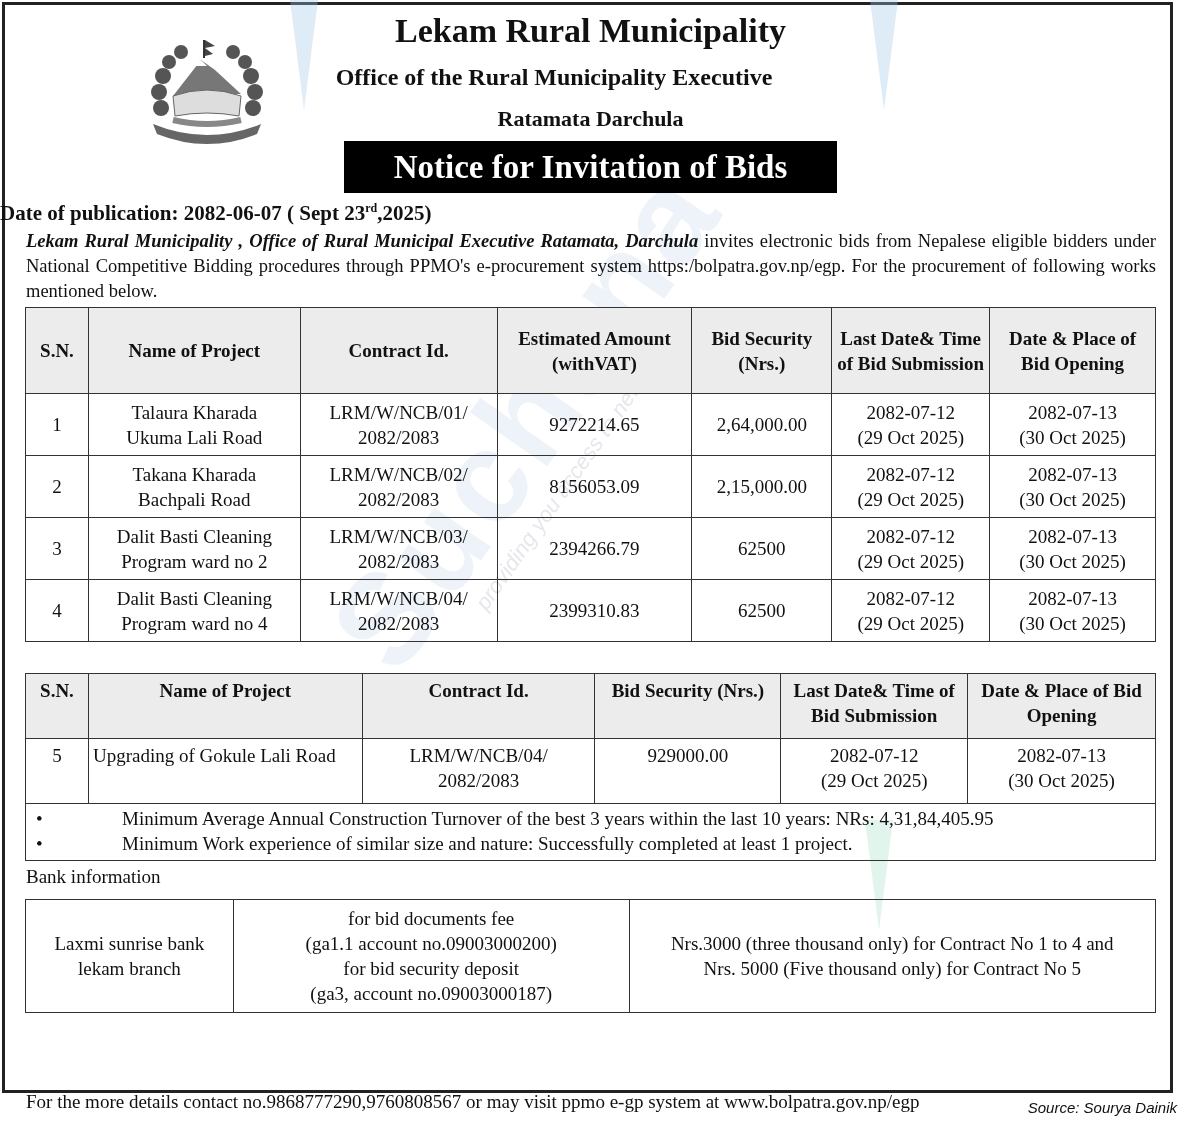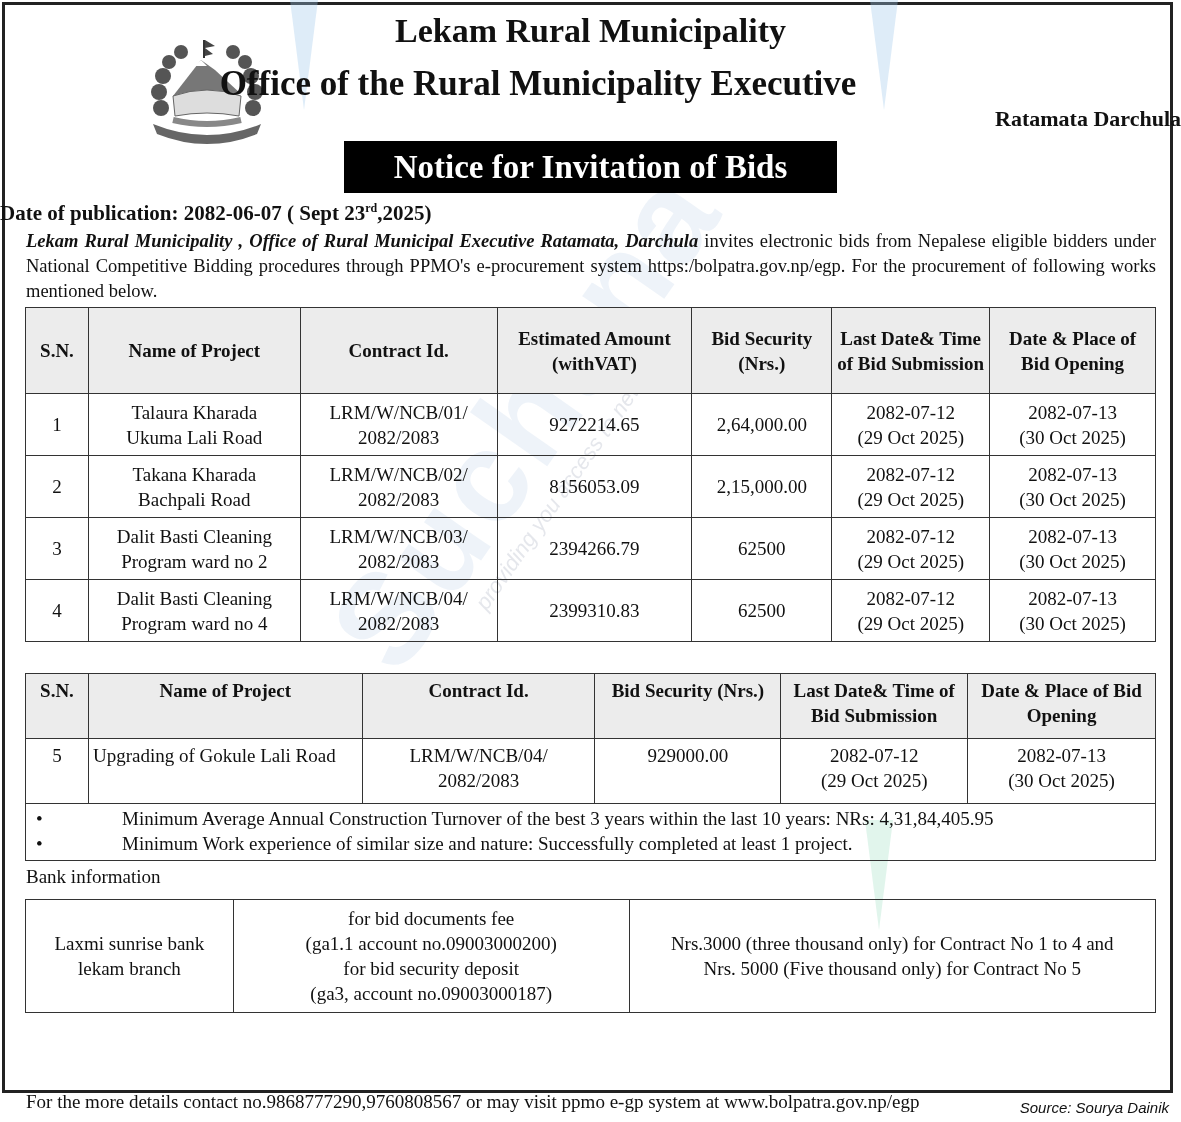--- a/index.html
+++ b/index.html
@@ -4,22 +4,22 @@
   <style>
     html, body { margin: 0; padding: 0; background: #ffffff; }
     body { width: 1181px; height: 1122px; position: relative; overflow: hidden; font-family: "Liberation Serif", serif; color: #111; }
     .frame { position: absolute; left: 2px; top: 2px; width: 1171px; height: 1091px; border: 3px solid #222; box-sizing: border-box; background: #fff; }
     .wm { position: absolute; pointer-events: none; }
     .wm-shard { width: 0; height: 0; border-left: 14px solid transparent; border-right: 14px solid transparent; border-top: 110px solid rgba(160,200,235,0.35); }
     .wm-text { font-family: "Liberation Sans", sans-serif; font-weight: bold; font-size: 130px; color: rgba(150,180,220,0.16); transform: rotate(-55deg); transform-origin: left top; letter-spacing: 4px; }
     .wm-sub { font-family: "Liberation Sans", sans-serif; font-size: 22px; font-style: italic; color: rgba(150,160,180,0.25); transform: rotate(-55deg); transform-origin: left top; }
     .emblem { position: absolute; left: 143px; top: 36px; width: 128px; height: 112px; }
     .h1 { position: absolute; left: 0; width: 1181px; top: 12px; text-align: center; font-weight: bold; font-size: 34px; }
-    .h2 { position: absolute; left: 0; width: 1076px; top: 64px; text-align: center; font-weight: bold; font-size: 35px; }
-    .h3 { position: absolute; left: 0; width: 1181px; top: 106px; text-align: right; font-weight: bold; font-size: 22px; }
+    .h2 { position: absolute; left: 16px; width: 1076px; top: 64px; text-align: center; font-weight: bold; font-size: 24px; }
+    .h3 { position: absolute; left: 0; width: 1181px; top: 106px; text-align: center; font-weight: bold; font-size: 22px; }
     .banner { position: absolute; left: 344px; top: 141px; width: 493px; height: 52px; background: #000; color: #fff; font-weight: bold; font-size: 33px; line-height: 52px; text-align: center; }
     .pubdate { position: absolute; left: 0; width: 1181px; top: 201px; font-weight: bold; font-size: 21px; }
     .pubdate sup { font-size: 12px; }
     .intro { position: absolute; left: 26px; top: 229px; width: 1130px; font-size: 18.5px; line-height: 25px; text-align: justify; }
     .intro b { font-style: italic; }
     table { border-collapse: collapse; position: absolute; font-family: "Liberation Serif", serif; }
     td, th { border: 1.5px solid #333; text-align: center; vertical-align: middle; font-size: 19px; line-height: 25px; padding: 0 4px; }
     th { background: #ececec; font-weight: bold; }
     .t1 { left: 25px; top: 307px; width: 1131px; }
     .t1 th { height: 85px; }
@@ -29,21 +29,21 @@
     .t2 td.r5 { height: 60px; vertical-align: top; padding-top: 4px; }
     .t2 td.left { text-align: left; margin-left: 42px; }
     .req { text-align: left !important; padding: 2px 4px 4px 4px !important; height: auto !important; vertical-align: top !important; }
     .req-row { display: flex; font-size: 19px; line-height: 25px; }
     .req-row .bullet { width: 86px; padding-left: 6px; }
     .bank-label { position: absolute; left: 26px; top: 866px; font-size: 19px; }
     .t3 { left: 25px; top: 899px; width: 1131px; }
     .t3 th { height: 36px; }
     .t3 td { height: 112px; }
     .footer-line { position: absolute; left: 26px; top: 1062px; font-size: 19px; margin-top: 29px; }
-    .source { position: absolute; right: 12px; top: 1099px; font-family: "Liberation Sans", sans-serif; font-style: italic; font-size: 15px; color: #111; }
+    .source { position: absolute; right: 4px; top: 1099px; font-family: "Liberation Sans", sans-serif; font-style: italic; font-size: 15px; color: #111; }
   </style>
 </head>
 <body>
 
 <div class="frame"></div>
 
 <div class="wm wm-shard" style="left:290px; top:0px;"></div>
 <div class="wm wm-shard" style="left:870px; top:0px;"></div>
 <div class="wm wm-shard" style="left:865px; top:820px; border-top-color: rgba(170,225,200,0.35);"></div>
 <div class="wm wm-text" style="left:300px; top:610px;">Suchana</div>

